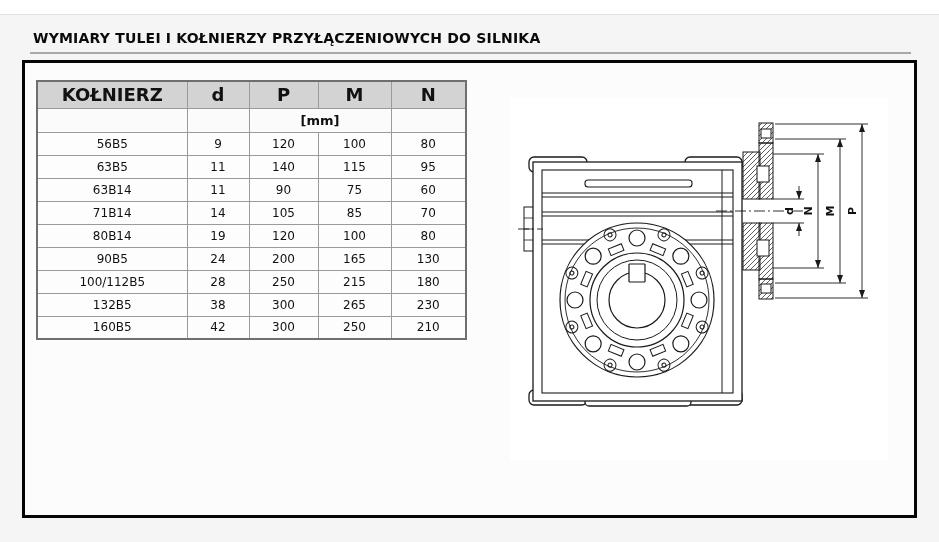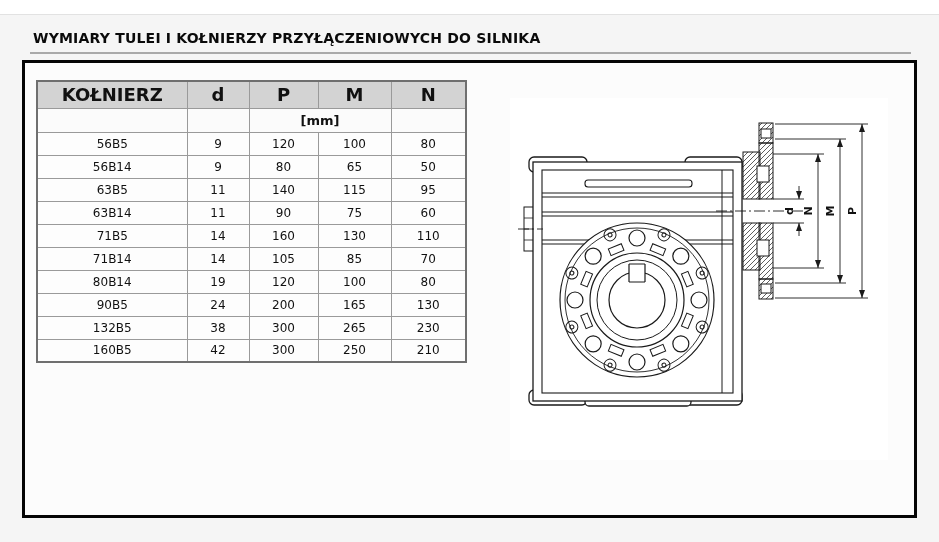--- a/index.html
+++ b/index.html
@@ -62,67 +62,60 @@
       </thead>
       <tbody>
           <tr>
             <td>56B5</td>
             <td>9</td>
             <td>120</td>
             <td>100</td>
             <td>80</td>
           </tr>
           <tr>
-            <td>56B14</td>
-            <td>9</td>
-            <td>80</td>
-            <td>65</td>
-            <td>50</td>
-          </tr>
-          <tr>
             <td>63B5</td>
             <td>11</td>
             <td>140</td>
             <td>115</td>
             <td>95</td>
           </tr>
           <tr>
             <td>63B14</td>
             <td>11</td>
             <td>90</td>
             <td>75</td>
             <td>60</td>
           </tr>
           <tr>
-            <td>71B5</td>
-            <td>14</td>
-            <td>160</td>
-            <td>130</td>
-            <td>110</td>
-          </tr>
-          <tr>
             <td>71B14</td>
             <td>14</td>
             <td>105</td>
             <td>85</td>
             <td>70</td>
           </tr>
           <tr>
             <td>80B14</td>
             <td>19</td>
             <td>120</td>
             <td>100</td>
             <td>80</td>
           </tr>
           <tr>
             <td>90B5</td>
             <td>24</td>
             <td>200</td>
             <td>165</td>
             <td>130</td>
+          </tr>
+          <tr>
+            <td>100/112B5</td>
+            <td>28</td>
+            <td>250</td>
+            <td>215</td>
+            <td>180</td>
           </tr>
           <tr>
             <td>132B5</td>
             <td>38</td>
             <td>300</td>
             <td>265</td>
             <td>230</td>
           </tr>
           <tr>
             <td>160B5</td>

